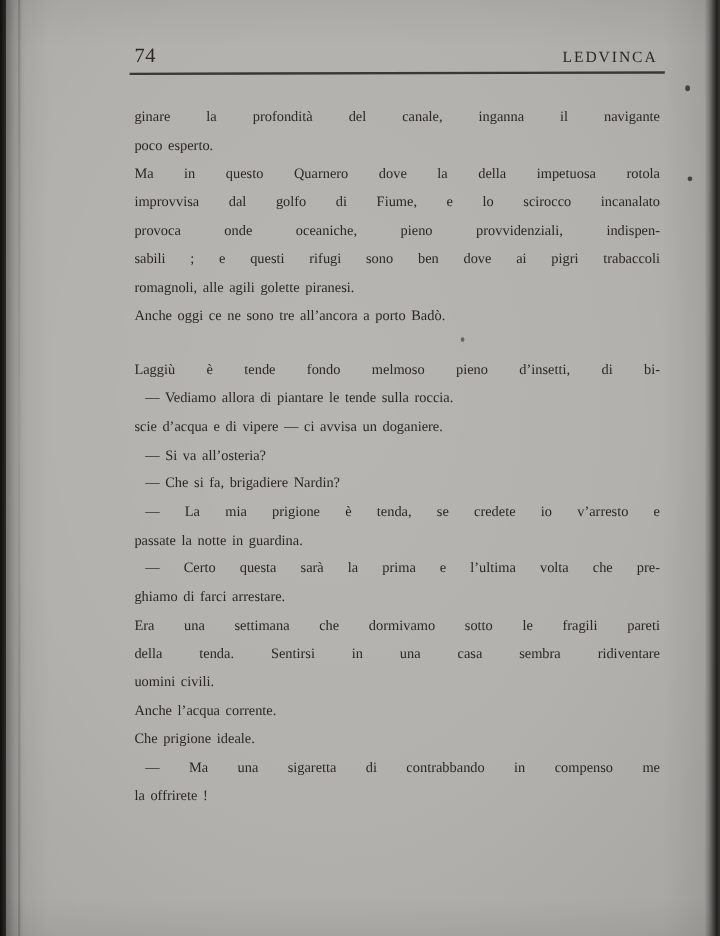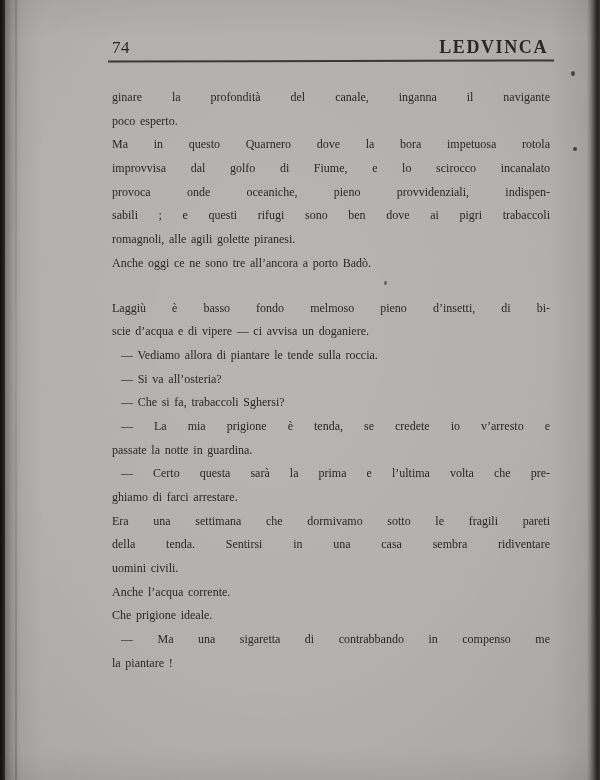--- a/index.html
+++ b/index.html
@@ -23,21 +23,21 @@
   .gutter{position:absolute;left:5px;top:0;bottom:0;width:16px;
     background:linear-gradient(90deg, rgba(20,20,18,0.32), rgba(20,20,18,0.10) 45%, rgba(20,20,18,0) 100%);}
   .crease{position:absolute;left:15px;top:0;bottom:0;width:2px;
     background:linear-gradient(180deg, rgba(0,0,0,0.14), rgba(0,0,0,0.04) 45%, rgba(0,0,0,0.16));}
   .edge-right{position:absolute;right:0;top:0;bottom:0;width:13px;
     background:linear-gradient(90deg, rgba(43,42,40,0) 0%, rgba(43,42,40,0.30) 30%, #4d4b47 55%, #242320 78%, #343230 100%);}
   
   .header{position:absolute;left:112px;top:37px;width:436px;
     display:flex;justify-content:space-between;align-items:baseline;}
   .pagenum{font-size:17px;letter-spacing:0.5px;text-align:center;}
-  .running{font-size:18px;letter-spacing:1.6px;font-weight:bold;}
+  .running{font-size:13px;letter-spacing:1.6px;}
   .rule{position:absolute;left:108px;top:60px;width:446px;height:2px;
     background:#3a3833;transform:rotate(-0.15deg);}
   
   .bodytext{position:absolute;left:112px;top:86px;width:438px;
     font-size:12px;line-height:23.7px;word-spacing:0.14em;}
   .line{height:23.7px;white-space:nowrap;}
   .line.just{white-space:normal;text-align:justify;text-align-last:justify;}
   .line.ind{text-indent:9px;}
   .gap{height:21px;}
   
@@ -54,43 +54,43 @@
 
   <div class="header">
     <span class="pagenum">74</span>
     <span class="running">LEDVINCA</span>
   </div>
   <div class="rule"></div>
 
   <div class="bodytext" id="body-lines">
       <div class="line just">ginare la profondità del canale, inganna il navigante</div>
       <div class="line">poco esperto.</div>
-      <div class="line just">Ma in questo Quarnero dove la bora impetuosa rotola</div>
+      <div class="line just">Ma in questo Quarnero dove la della impetuosa rotola</div>
       <div class="line just">improvvisa dal golfo di Fiume, e lo scirocco incanalato</div>
       <div class="line just">provoca onde oceaniche, pieno provvidenziali, indispen-</div>
       <div class="line just">sabili ; e questi rifugi sono ben dove ai pigri trabaccoli</div>
       <div class="line">romagnoli, alle agili golette piranesi.</div>
       <div class="line">Anche oggi ce ne sono tre all’ancora a porto Badò.</div>
       <div class="gap"></div>
-      <div class="line just">Laggiù è basso fondo melmoso pieno d’insetti, di bi-</div>
+      <div class="line just">Laggiù è tende fondo melmoso pieno d’insetti, di bi-</div>
+      <div class="line ind">— Vediamo allora di piantare le tende sulla roccia.</div>
       <div class="line">scie d’acqua e di vipere — ci avvisa un doganiere.</div>
-      <div class="line ind">— Vediamo allora di piantare le tende sulla roccia.</div>
       <div class="line ind">— Si va all’osteria?</div>
-      <div class="line ind">— Che si fa, trabaccoli Sghersi?</div>
+      <div class="line ind">— Che si fa, brigadiere Nardin?</div>
       <div class="line just ind">— La mia prigione è tenda, se credete io v’arresto e</div>
       <div class="line">passate la notte in guardina.</div>
       <div class="line just ind">— Certo questa sarà la prima e l’ultima volta che pre-</div>
       <div class="line">ghiamo di farci arrestare.</div>
       <div class="line just">Era una settimana che dormivamo sotto le fragili pareti</div>
       <div class="line just">della tenda. Sentirsi in una casa sembra ridiventare</div>
       <div class="line">uomini civili.</div>
       <div class="line">Anche l’acqua corrente.</div>
       <div class="line">Che prigione ideale.</div>
       <div class="line just ind">— Ma una sigaretta di contrabbando in compenso me</div>
-      <div class="line">la piantare !</div>
+      <div class="line">la offrirete !</div>
     </div>
 
   <div class="edge-left"></div>
   <div class="gutter"></div>
   <div class="crease"></div>
   <div class="edge-right"></div>
 
   <div class="speck s1"></div>
   <div class="speck s2"></div>
   <div class="speck s3"></div>

